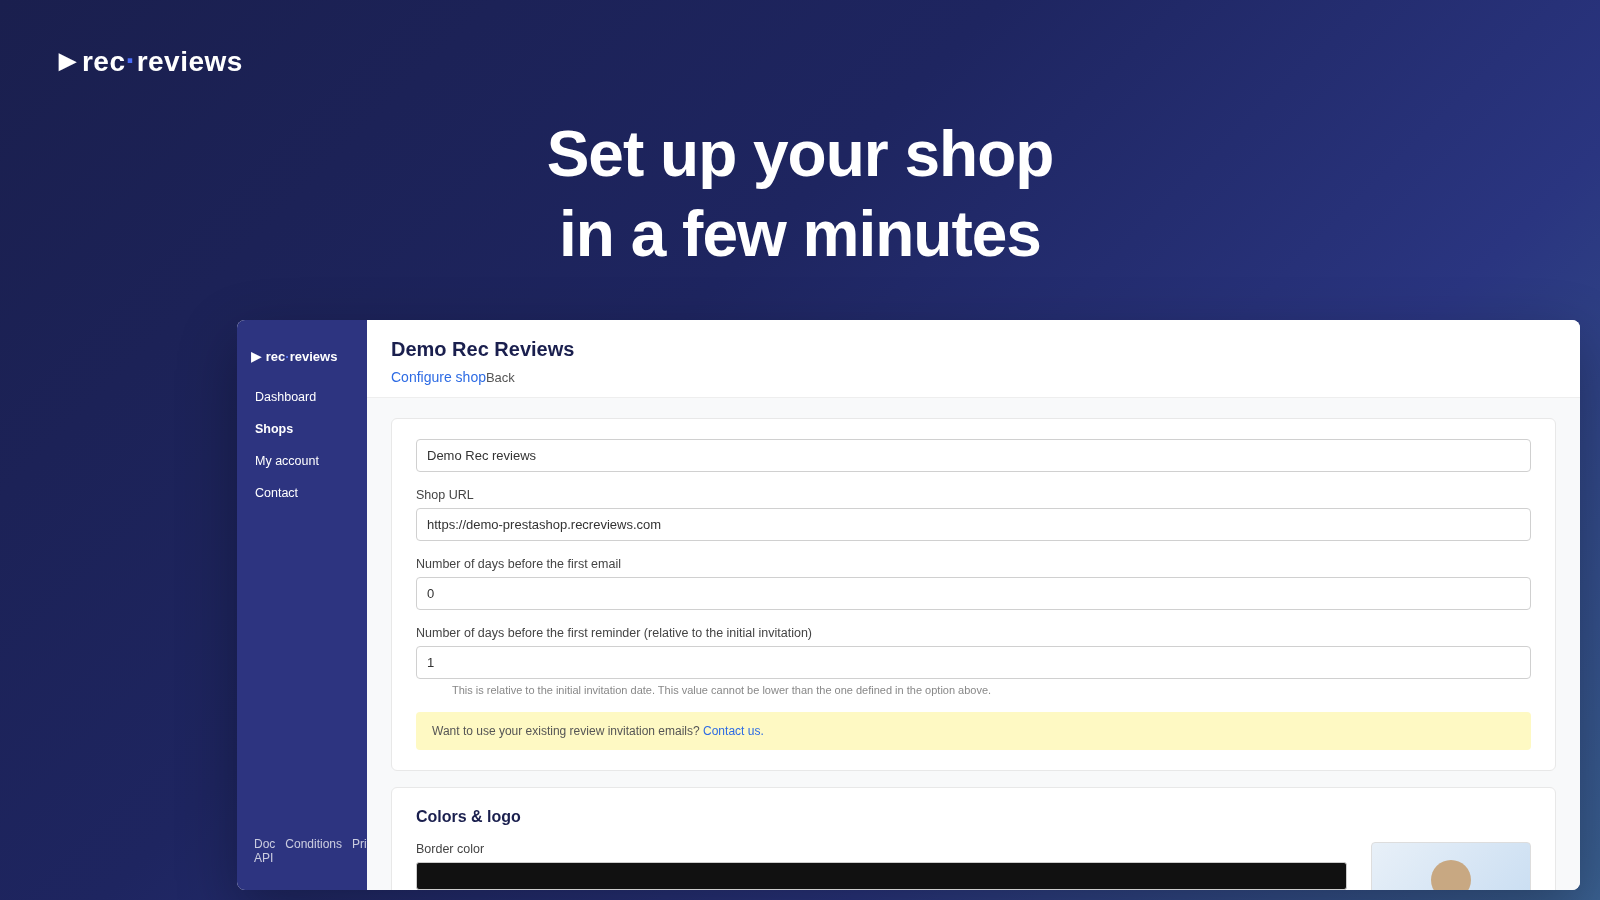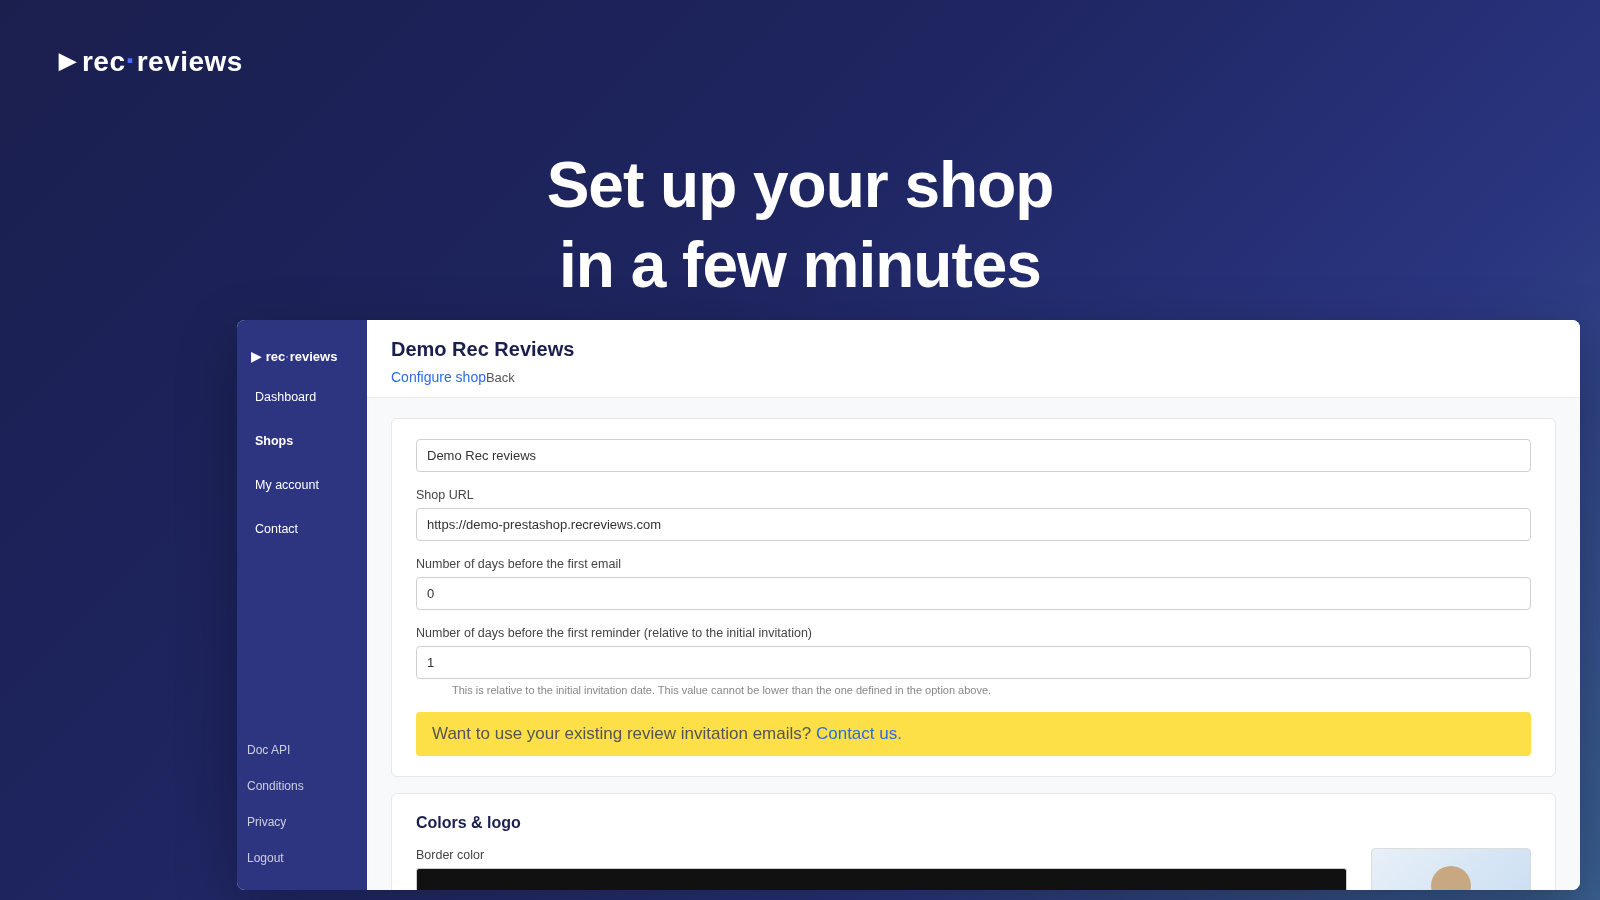--- a/index.html
+++ b/index.html
@@ -32,21 +32,21 @@
       font-weight: 700;
       letter-spacing: 0.5px;
     }
     .logo-text span.rec { color: white; }
     .logo-text span.dot { color: #4a6cf7; font-size: 32px; line-height: 1; }
     .logo-text span.reviews { color: white; }
 
     
     .hero-heading {
       position: absolute;
-      top: 145px;
+      top: 114px;
       left: 0;
       right: 0;
       text-align: center;
     }
     .hero-heading h1 {
       color: white;
       font-size: 64px;
       font-weight: 600;
       line-height: 1.25;
       letter-spacing: -1px;
@@ -87,38 +87,38 @@
     }
     .sidebar-logo-text {
       color: white;
       font-size: 13px;
       font-weight: 700;
     }
     .sidebar-logo-text .dot { color: #5a7af7; }
     .sidebar-nav {
       display: flex;
       flex-direction: column;
-      gap: 18px;
+      gap: 6px;
       padding: 0 14px;
       flex: 1;
     }
     .sidebar-item {
       color: white;
       font-size: 12.5px;
       padding: 6px 4px;
       cursor: pointer;
       border-radius: 4px;
       white-space: nowrap;
     }
     .sidebar-item.active { font-weight: 600; }
     .sidebar-bottom {
-      padding: 0 6px;
-      display: flex;
-      flex-direction: column;
-      gap: 12px;
+      padding: 0 13px;
+      display: flex;
+      flex-direction: row;
+      gap: 2px;
     }
     .sidebar-bottom-item {
       color: rgba(255,255,255,0.75);
       font-size: 12px;
       padding: 5px 4px;
       cursor: pointer;
     }
 
     
     .main-content {
@@ -191,24 +191,24 @@
     }
     .form-hint {
       font-size: 11px;
       color: #888;
       margin-top: 5px;
       margin-left: 36px;
     }
 
     
     .info-banner {
-      background: #fde047;
+      background: #fef9c3;
       border-radius: 4px;
       padding: 12px 16px;
-      font-size: 17px;
+      font-size: 12px;
       color: #555;
       margin-top: 8px;
     }
     .info-banner a {
       color: #2d6be4;
       text-decoration: none;
     }
 
     
     .colors-section {

